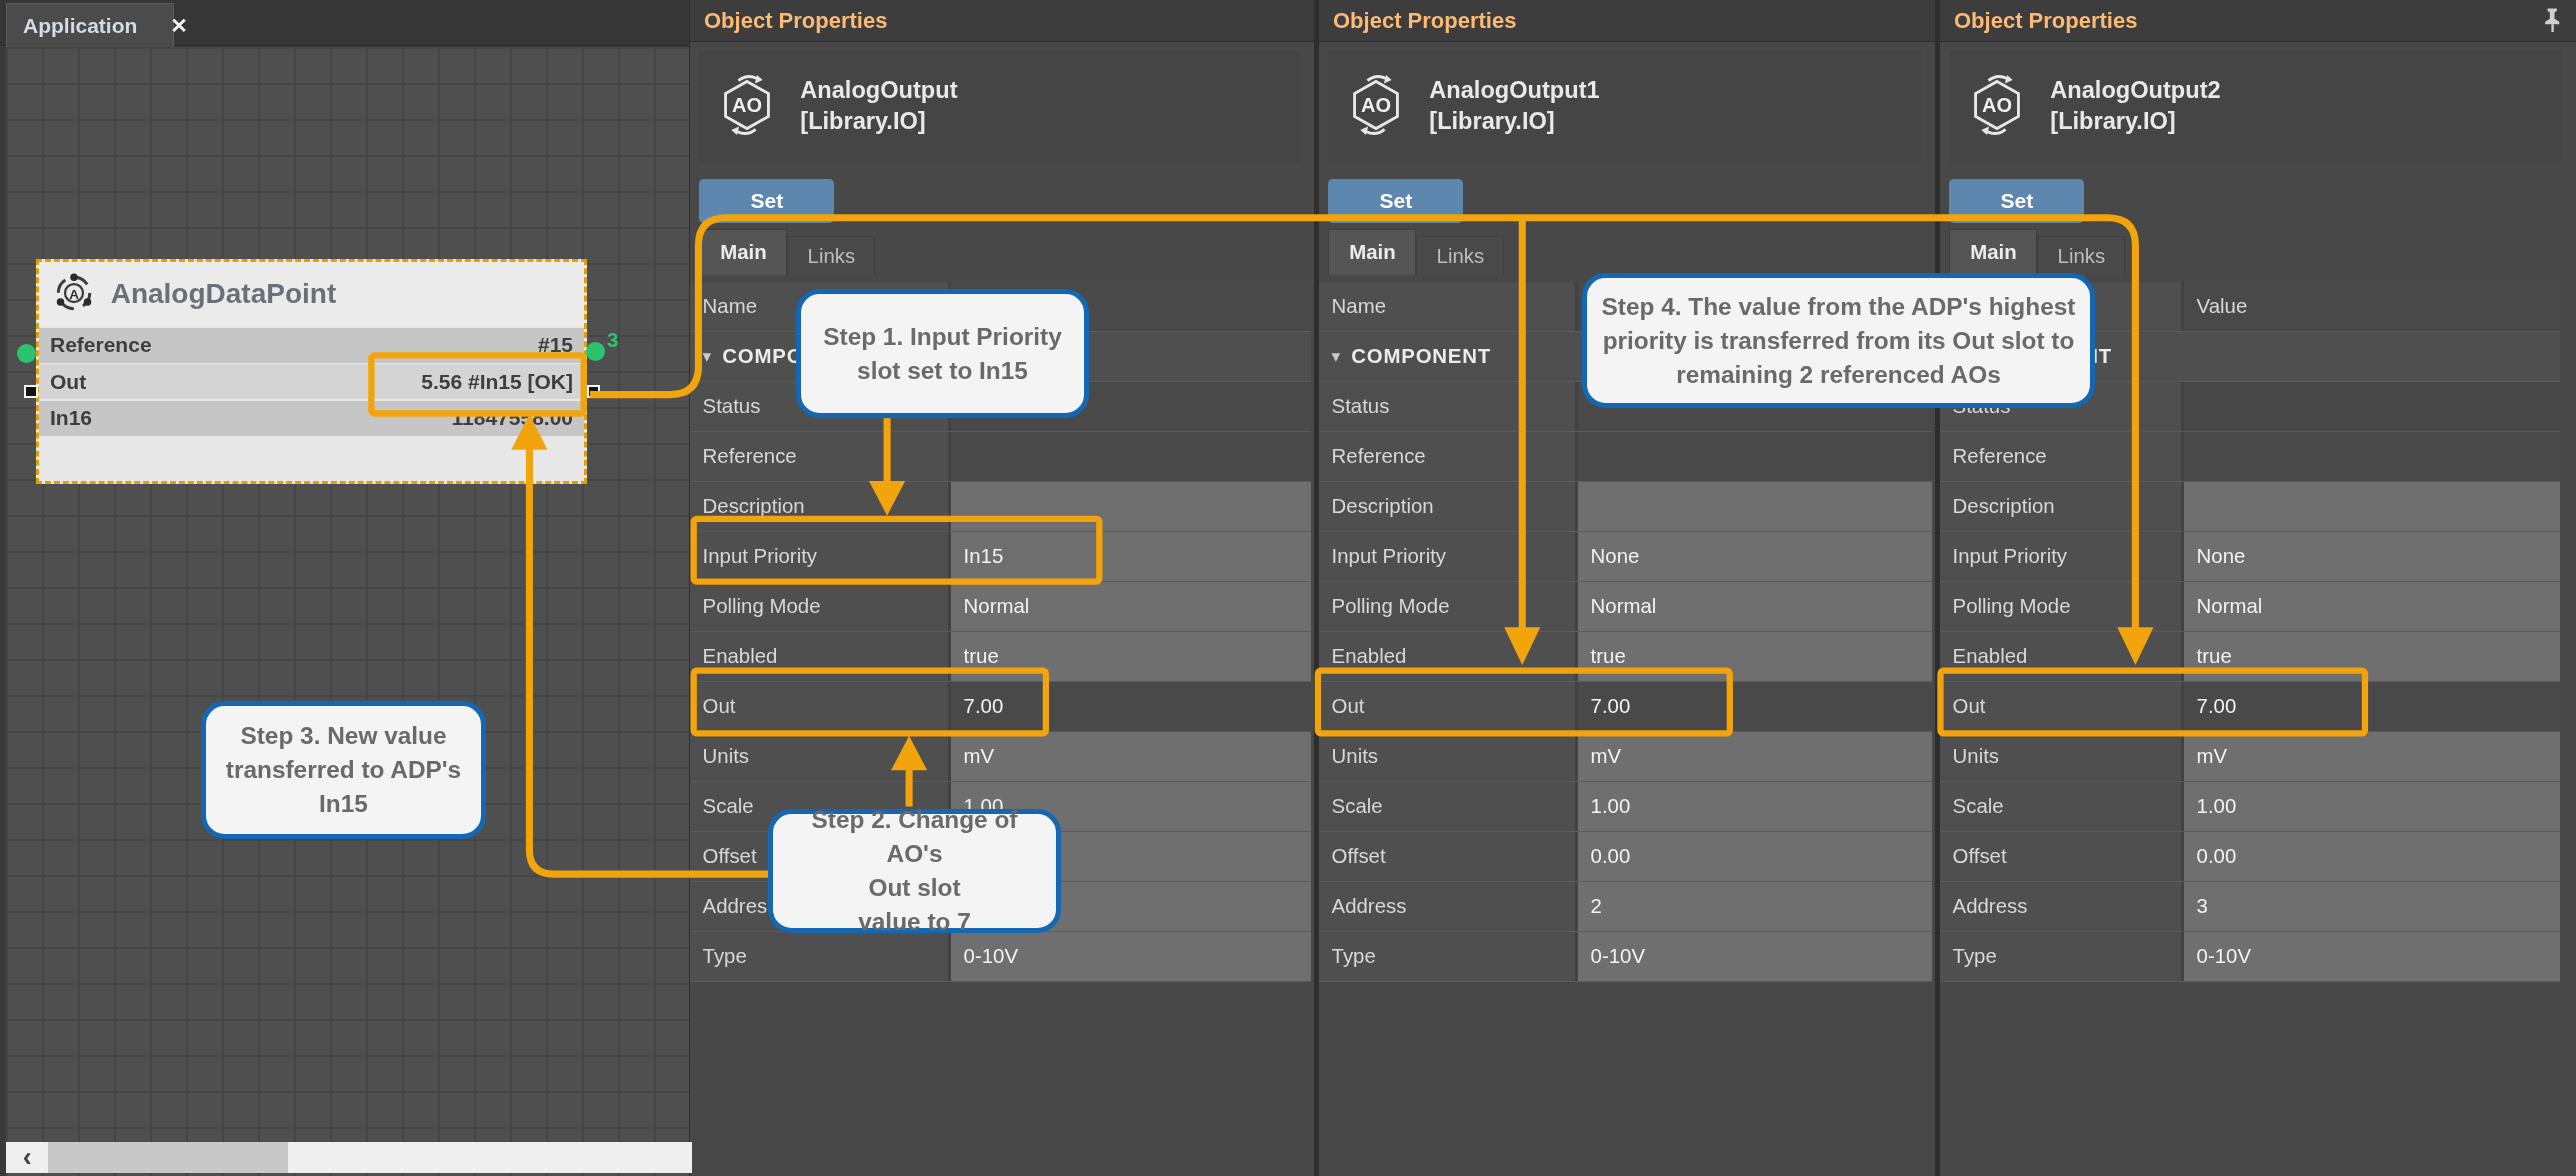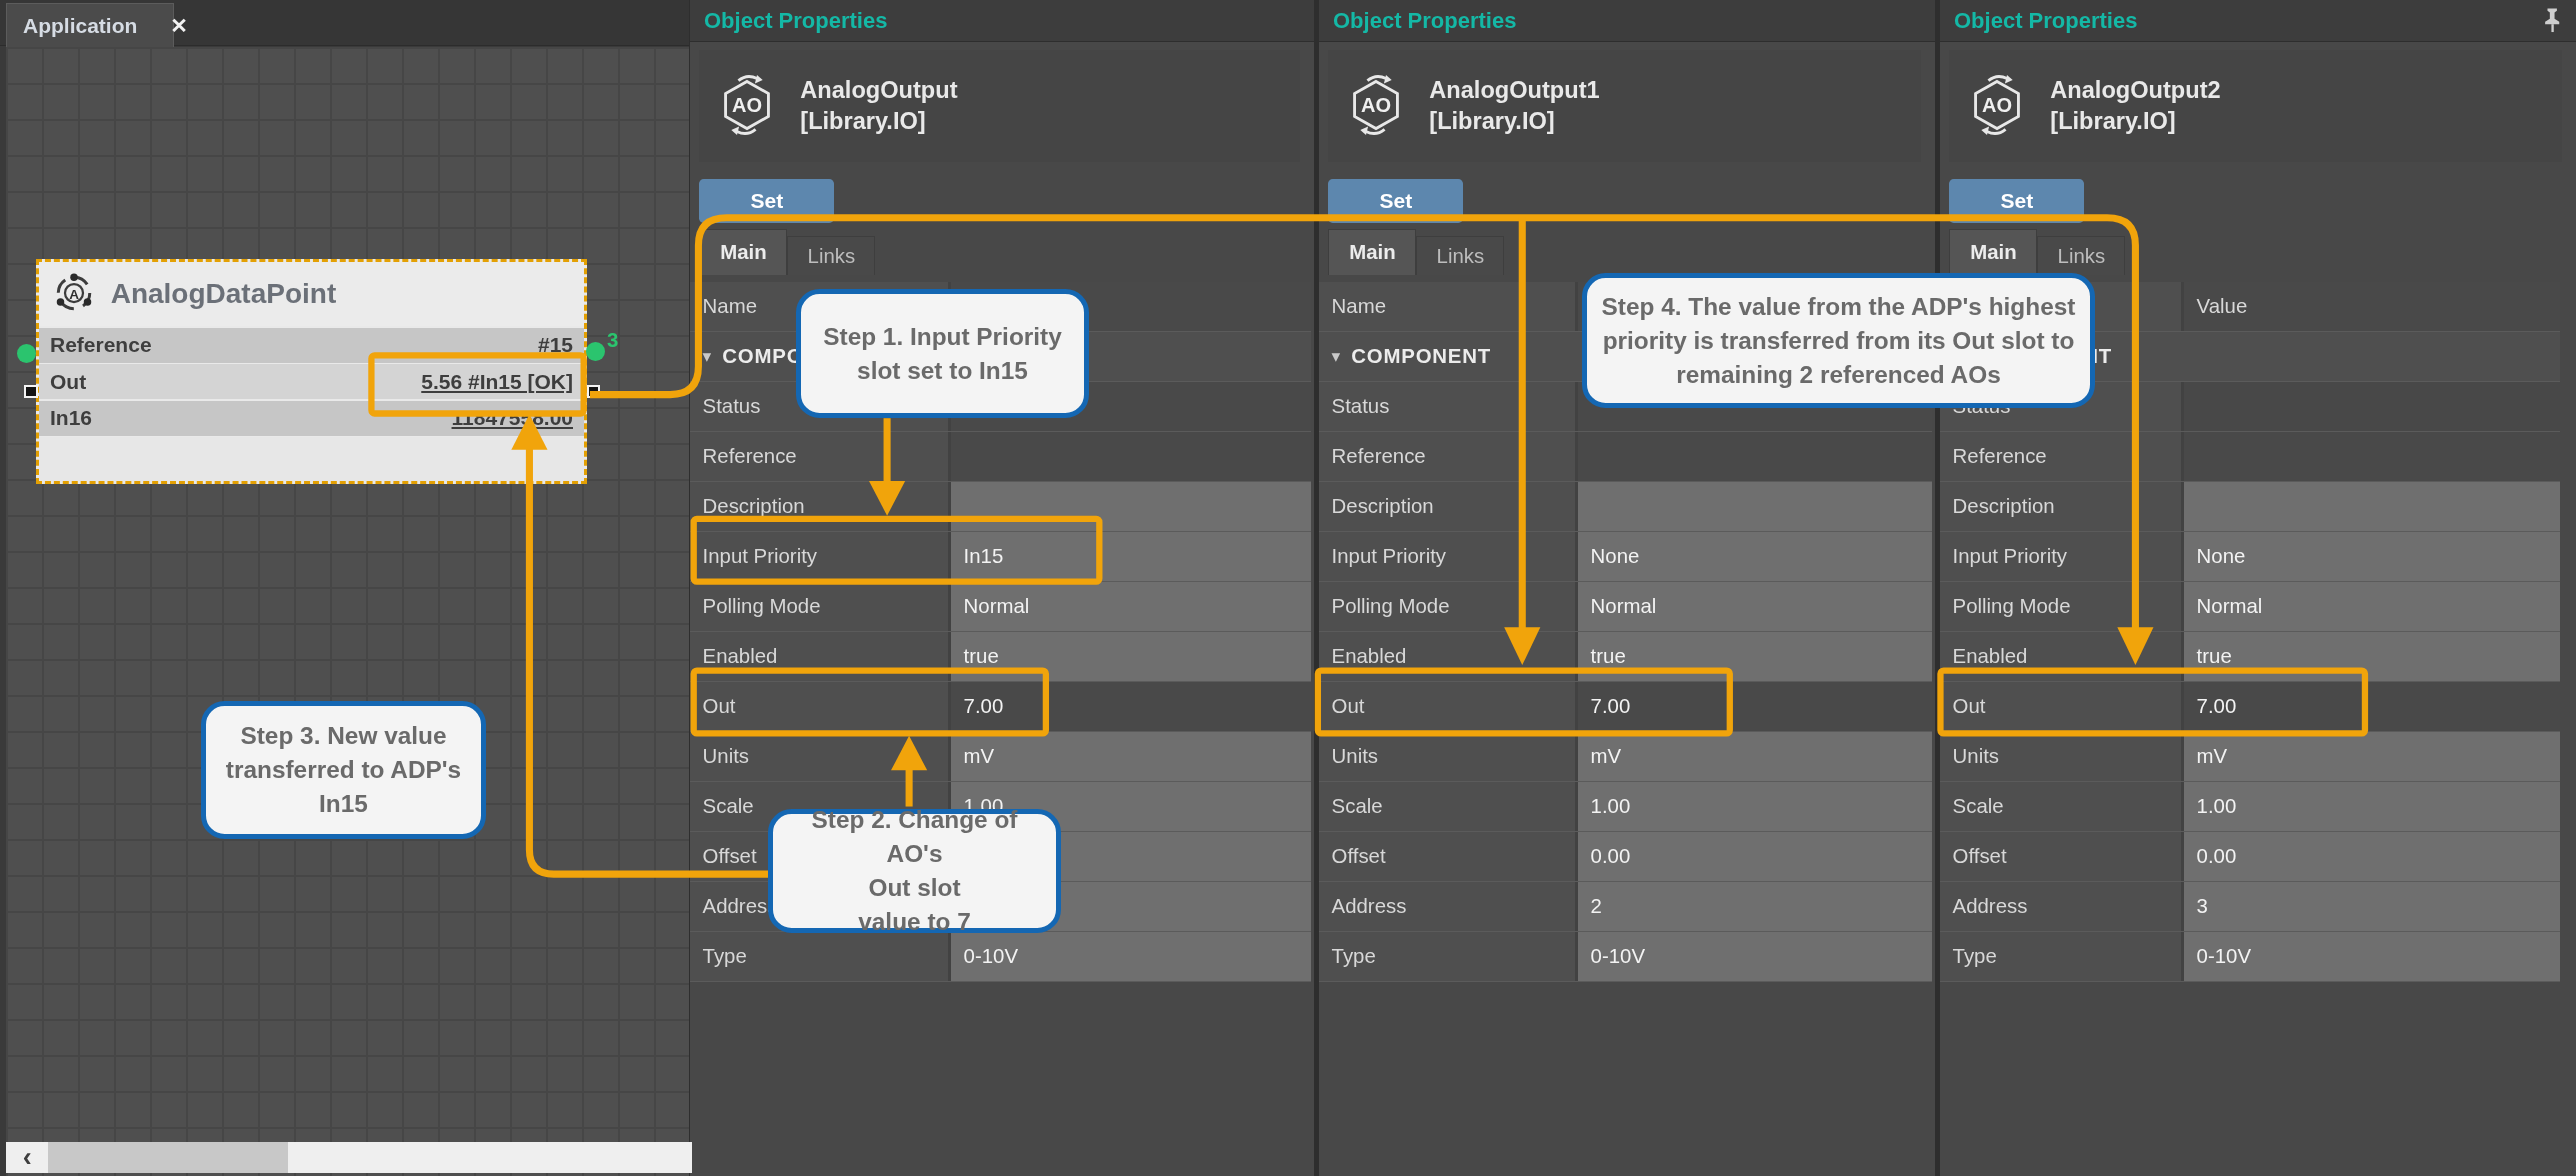--- a/index.html
+++ b/index.html
@@ -23,37 +23,37 @@
   
   .adp { position:absolute; left:36px; top:259px; width:551px; border:3.1px dashed #e3a004;
          background:#e9e9e9; z-index:4; }
   .adp-header { height:64px; background:#ebebeb; display:flex; align-items:center; padding:0 14px; gap:15.7px; }
   .adp-title { font-size:28px; font-weight:bold; color:#6b7078; }
   .adp-slot { height:35px; margin-top:1.6px; display:flex; align-items:center;
               font-size:21px; font-weight:bold; color:#3e3e3e; padding:0 11px; }
   .adp-slot.s0 { background:#c6c6c6; }
   .adp-slot.s1 { background:#d4d4d4; }
   .adp-slot.s2 { background:#c6c6c6; }
-  .adp-slot .v { margin-left:auto;text-decoration:underline; }
+  .adp-slot .v { margin-left:auto; }
   .adp-footer { height:44px; margin-top:1.6px; background:#e7e7e7; }
   .port { position:absolute; width:19px; height:19px; border-radius:50%; background:#2bc46e; z-index:6; }
   .port-label { position:absolute; color:#2bc46e; font-size:20.4px; font-weight:bold; z-index:6; }
   .handle { position:absolute; width:13.4px; height:13.4px; background:#141414; border:2.4px solid #f4f4f4; z-index:7; }
 
   
   .hscroll { position:absolute; left:6.3px; top:1142px; width:686px; height:31px; background:#efefef; z-index:5;
              display:flex; align-items:center; }
   .hscroll-arrow { width:42px; text-align:center; color:#3f3f3f; font-size:27px; font-weight:bold; }
   .hscroll-thumb { width:240px; height:31px; background:#c8c8c8; }
 
   
   .panel { position:absolute; top:0; height:1176px; background:#484848; }
   .p-titlebar { position:absolute; left:0; top:0; width:100%; height:42px; background:#3d3d3d;
                 border-bottom:1.6px solid #2e2e2e; display:flex; align-items:center; padding:0 14px; }
-  .p-title { color:#14b8a6; font-size:22px; font-weight:bold; }
+  .p-title { color:#fdba74; font-size:22px; font-weight:bold; }
   .p-pin { margin-left:auto; }
   .obj-card { position:absolute; left:9.4px; right:14px; top:50px; height:112px; background:#454545;
               display:flex; align-items:center; padding:0 17.3px; gap:23.6px; }
   .obj-names  { display:flex; flex-direction:column; gap:4.7px; }
   .obj-name, .obj-lib { color:#e9e9e9; font-size:23.6px; font-weight:bold; line-height:27px; }
   .set-btn { position:absolute; left:9.4px; top:179px; width:135px; height:44px; background:#5d87ae;
              border:none; border-radius:4.7px; color:#ffffff; font-size:21px; font-weight:bold; }
   .tabs { position:absolute; left:9.4px; top:229px; height:46px; display:flex; align-items:flex-end; }
   .tab { width:88px; display:flex; align-items:center; justify-content:center; font-size:20.4px;
          border:0.8px solid #3e3e3e; border-bottom:none; }

